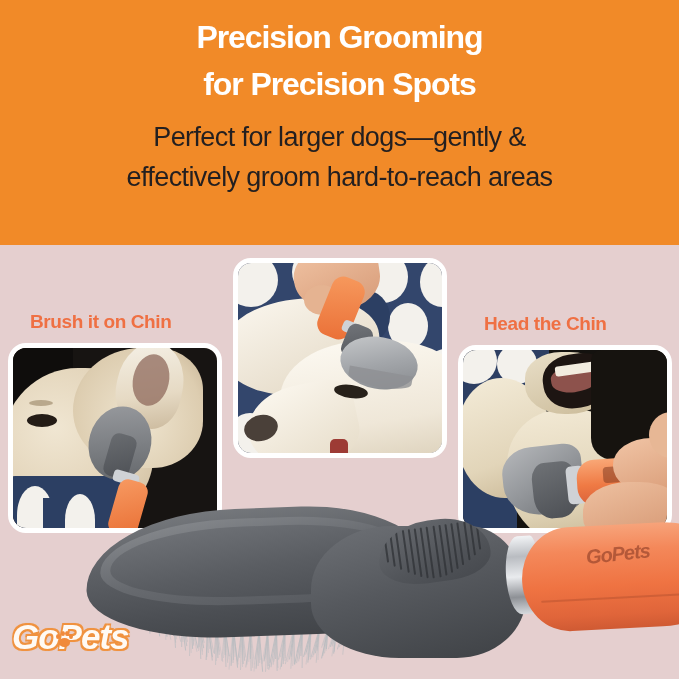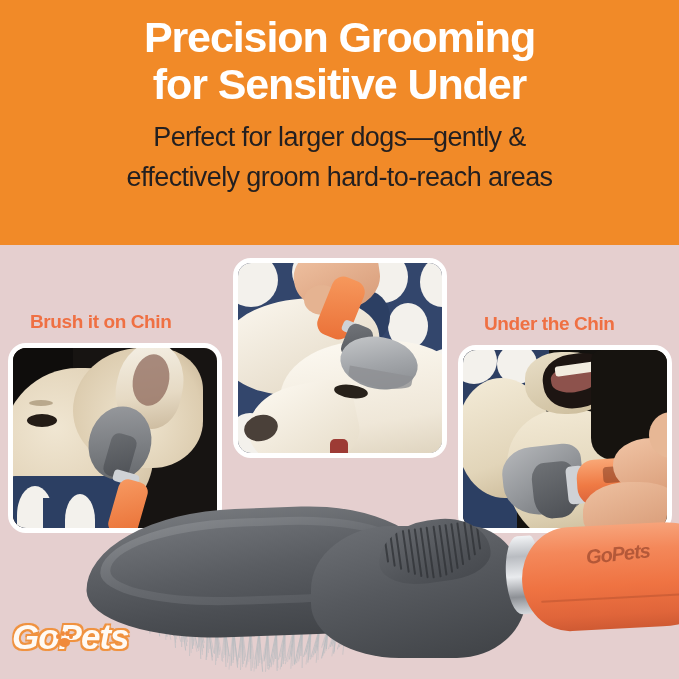--- a/index.html
+++ b/index.html
@@ -30,21 +30,21 @@
     box-sizing: border-box;
     display: flex;
     flex-direction: column;
     align-items: center;
     justify-content: flex-start;
     padding-top: 14px;
   }
   .headline {
     color: #ffffff;
     font-weight: bold;
-    font-size: 43px;
+    font-size: 32px;
     line-height: 47px;
     letter-spacing: -1.1px;
     text-align: center;
     width: 640px;
     margin: 0;
   }
   .headline .l2 { display: block; }
   .subhead {
     color: #231f20;
     font-size: 27px;
@@ -271,32 +271,32 @@
   .paw .t4 { left: 13px; top: 3px; width: 4px; height: 5px; }
 </style>
 </head>
 <body>
 
 <div id="poster">
 
   <div class="header-band">
     <div class="headline">
       <span>Precision Grooming</span>
-      <span class="l2">for Sensitive Under</span>
+      <span class="l2">for Precision Spots</span>
     </div>
     <div class="subhead">
       <span>Perfect for larger dogs—gently &amp;</span>
       <span class="l2">effectively groom hard-to-reach areas</span>
     </div>
   </div>
 
   <div class="pink-area"></div>
 
   <div class="caption" id="cap-ears">Brush it on Chin</div>
-  <div class="caption" id="cap-chin">Under the Chin</div>
+  <div class="caption" id="cap-chin">Head the Chin</div>
 
   <div class="photo" id="photo-ears">
     <div class="scene">
       <div class="dark-bg" style="left:0;top:0;width:100%;height:100%;"></div>
       <div class="dark-bg" style="left:0;top:0;width:60px;height:60px;background:#0f0d0c;"></div>
 
       <div class="fur-cream" style="left:-10px;top:20px;width:150px;height:150px;border-radius:50% 45% 40% 50%;background:radial-gradient(ellipse at 35% 40%, #f0e6d2 0%, #e2d3b8 60%, #cbb99a 100%);"></div>
       <div class="fur-cream" style="left:60px;top:0px;width:130px;height:120px;border-radius:60% 40% 45% 55%;background:radial-gradient(ellipse at 50% 60%, #efe5d0 0%, #ddcdb0 70%, #c4b193 100%);"></div>
 
       <div class="fur-white" style="left:104px;top:-6px;width:66px;height:86px;border-radius:50% 50% 40% 44%;background:linear-gradient(160deg,#f6f2e9 0%,#e6dac4 60%,#c9b79a 100%);transform:rotate(12deg);"></div>

